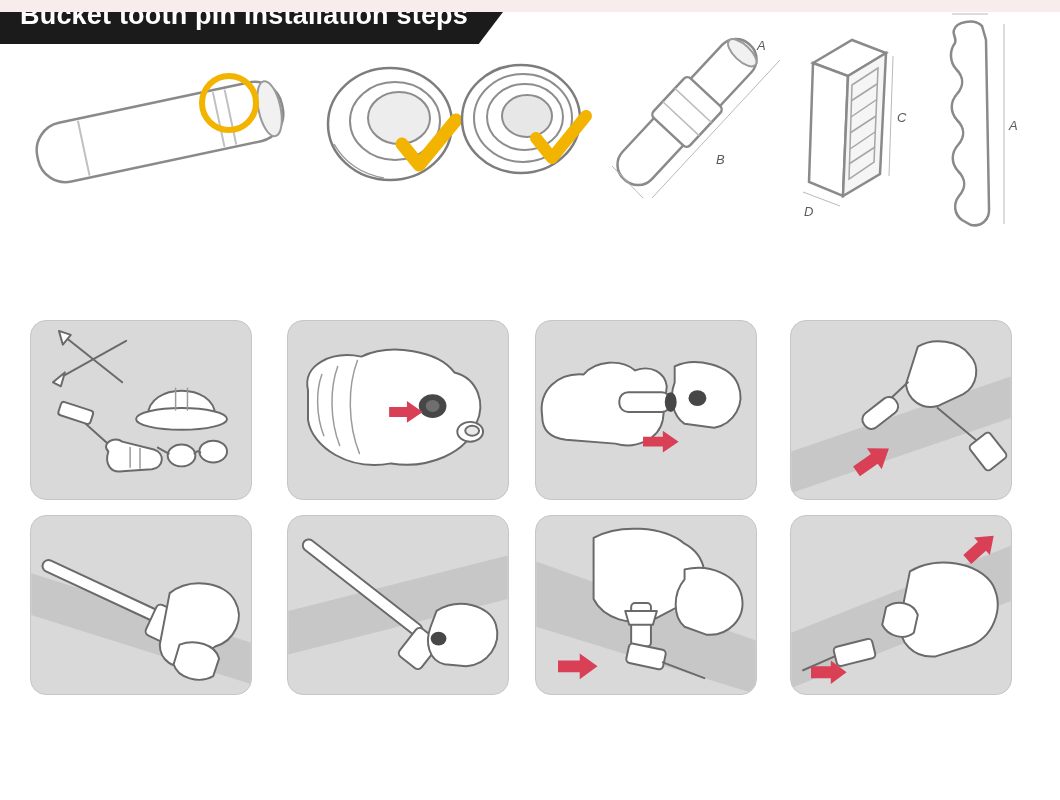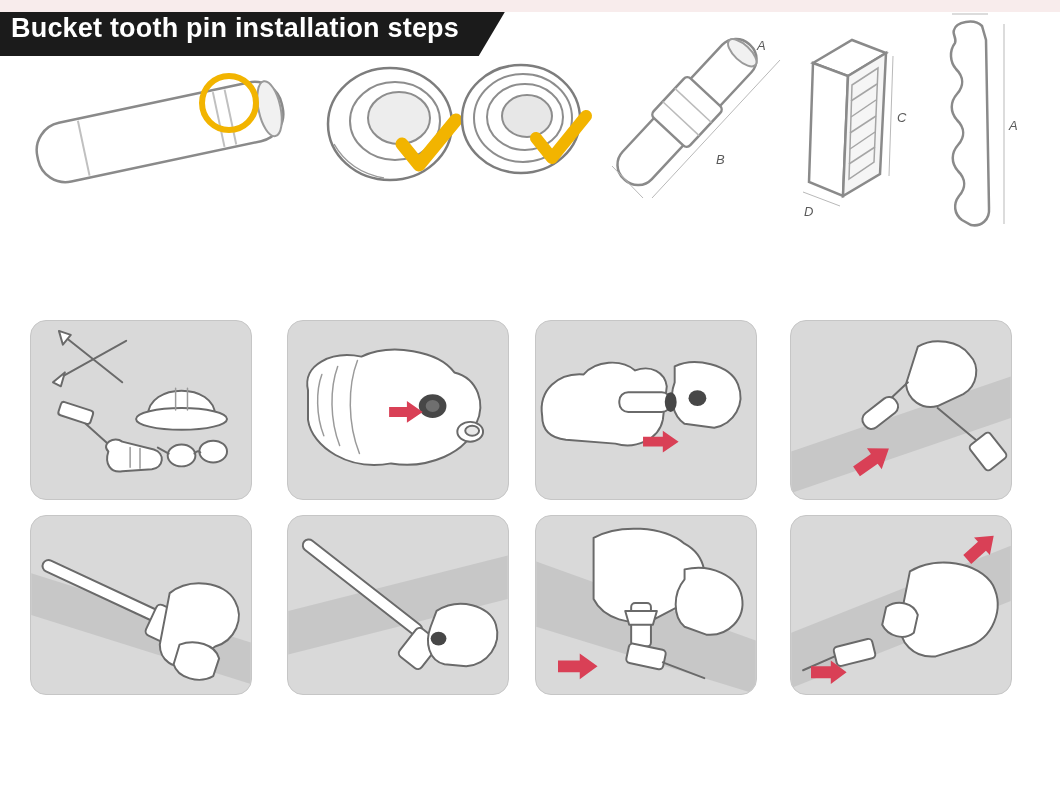--- a/index.html
+++ b/index.html
@@ -8,25 +8,25 @@
     position:relative;
     background:#ffffff;
     font-family:"Liberation Sans", sans-serif;
     overflow:hidden;
   }
   .canvas { position:absolute; inset:0; width:1060px; height:800px; background:#fff; }
 
   
   .banner {
     position:absolute; left:0; top:0;
-    width:512px; height:56px;
+    width:512px; height:44px;
     background:#1b1b1b;
     clip-path:polygon(0 0, 100% 0, 93.5% 100%, 0 100%);
-    display:flex; align-items:center;
-    padding-left:11px;
+    display:flex; align-items:flex-start;
+    padding-left:20px;
   }
   .banner .title {
     color:#ffffff; font-size:27px; font-weight:700; letter-spacing:.2px;
     white-space:nowrap;
   }
 
   
   .parts-svg { position:absolute; left:0; top:30; width:1060px; height:260px; }
 
   

